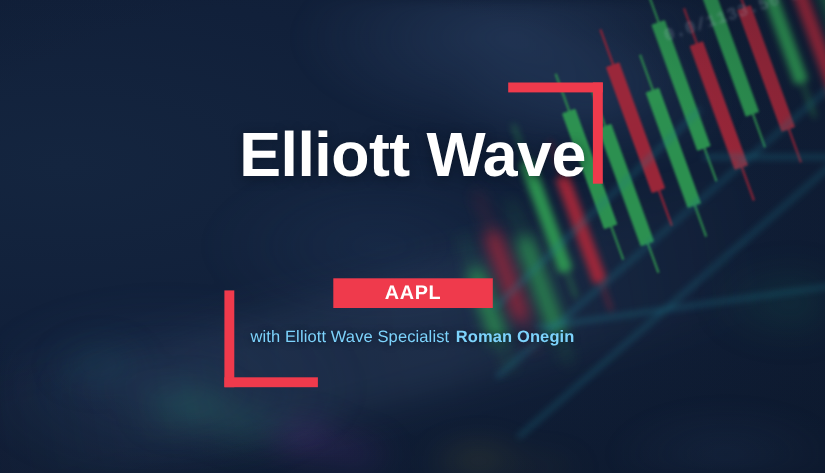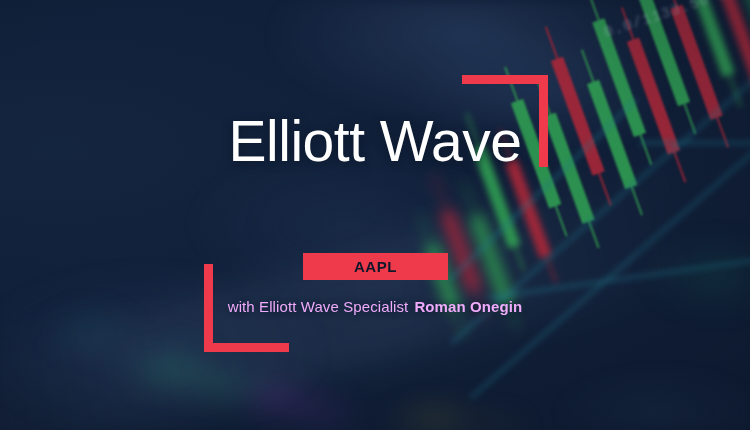--- a/index.html
+++ b/index.html
@@ -121,21 +121,21 @@
   .bracket-bl .h{left:0;bottom:0;width:85px;height:9px;}
 
   
   .content{position:absolute;inset:0;}
 
   .title-main{
     position:absolute;left:0;right:0;top:113px;
     text-align:center;
     color:#ffffff;
     font-size:57px;
-    font-weight:normal;
+    font-weight:bold;
     letter-spacing:-.5px;
     line-height:1;
     text-shadow:0 2px 10px rgba(8,16,30,.55);
   }
   .title-sub{
     position:absolute;left:0;right:0;top:174px;
     text-align:center;
     color:#f2f5f9;
     font-size:57px;
     font-weight:300;
@@ -143,30 +143,30 @@
     line-height:1;
     text-shadow:0 2px 10px rgba(8,16,30,.55);
   }
 
   .ticker-badge{
     position:absolute;
     left:303px;top:253px;
     width:145px;height:27px;
     background:#ef3a4c;
     display:flex;align-items:center;justify-content:center;
-    color:#0f172a;
-    font-size:15px;
+    color:#ffffff;
+    font-size:18px;
     font-weight:bold;
     letter-spacing:.6px;
   }
 
   .byline{
     position:absolute;left:0;right:0;top:298px;
     text-align:center;
-    color:#f0abfc;
+    color:#7dd3fc;
     font-size:15px;
     letter-spacing:.1px;
     text-shadow:0 1px 6px rgba(8,16,30,.6);
   }
   .byline .strong{font-weight:bold;margin-left:6px;}
 </style>
 </head>
 <body>
 
 <div id="stage">

